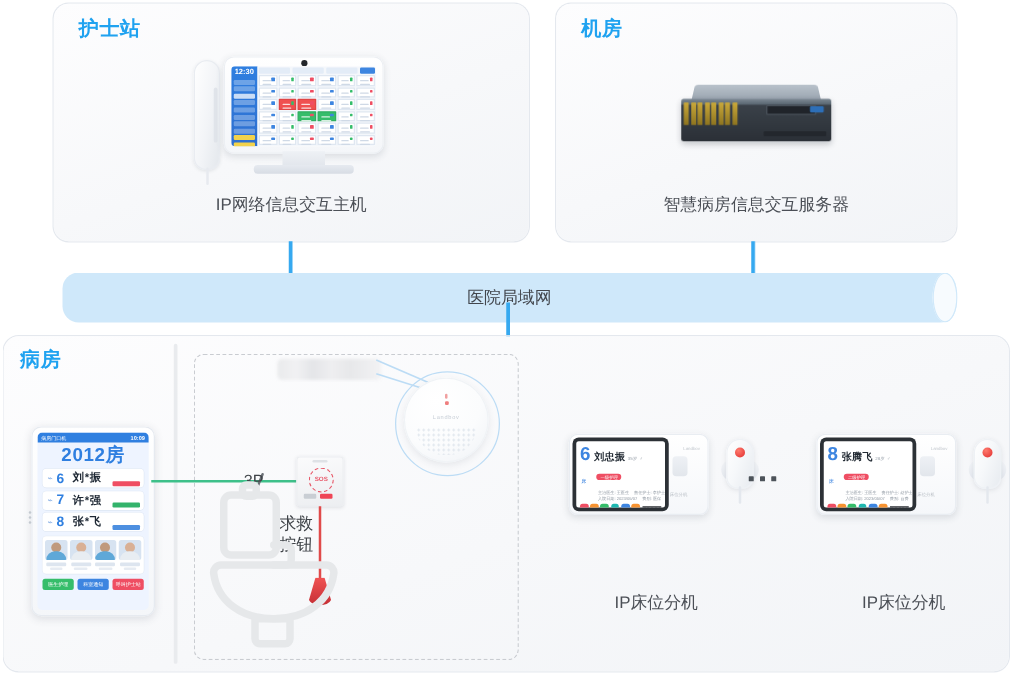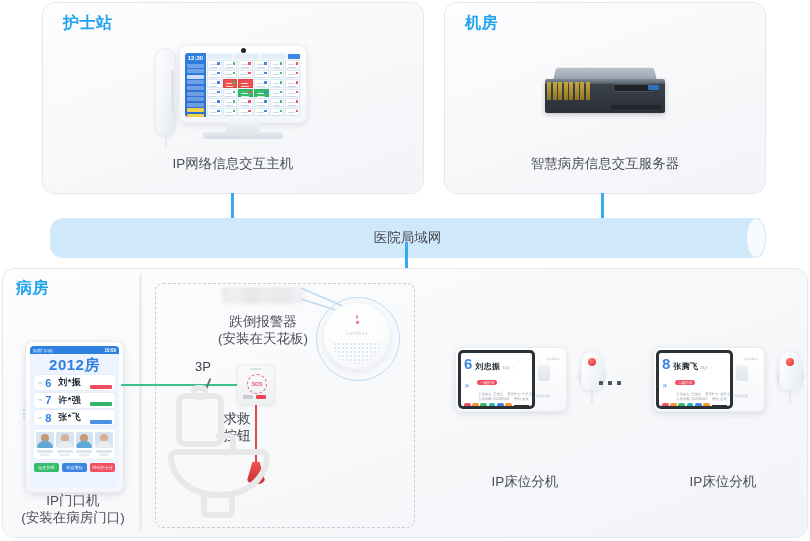--- a/index.html
+++ b/index.html
@@ -193,21 +193,21 @@
   .dbtn{flex:1;height:9px;border-radius:2px;display:flex;align-items:center;justify-content:center;font-size:4px;color:#fff;}
   .dbtn.g{background:#35bd6a;}
   .dbtn.b{background:#3d85e0;}
   .dbtn.r{background:#ef4e63;}
   .door-dots{position:absolute;left:-2.5px;top:52%;width:2px;height:10px;}
   .door-dots span{display:block;width:2px;height:2px;border-radius:50%;background:#c3c9d1;margin-bottom:2px;}
 
   
   .greenline{position:absolute;height:2px;background:#3ec08a;}
   .slash{position:absolute;width:2px;height:13px;background:#6b7076;transform:rotate(22deg);border-radius:1px;}
-  .label-3p{position:absolute;font-size:13px;color:#3f4348;}
+  .label-3p{position:absolute;font-size:13px;color:#3f4348;margin-top:18px;}
   .sosbox{
     position:absolute;width:38px;height:40px;border-radius:3px;
     background:linear-gradient(170deg,#fbfbfc,#eceef1);
     box-shadow:0 1px 3px rgba(60,70,85,.13),inset 0 0 0 1px #eceef1;
   }
   .sosbox .tiny{position:absolute;left:50%;top:3px;margin-left:-6px;width:12px;height:2px;background:#dfe2e6;border-radius:1px;}
   .sos-ring{
     position:absolute;left:50%;top:9px;margin-left:-9px;
     width:18px;height:18px;border-radius:50%;
     border:1.5px dashed #e8596a;
@@ -660,22 +660,20 @@
               <div class="dbtn r">呼叫护士站</div>
             </div>
         </div>
       </div>
       <div class="door-dots">
         <span></span>
           <span></span>
           <span></span>
       </div>
     </div>
-    <div class="caption" style="left:0;top:223px;width:140px;">IP门口机
-(安装在病房门口)</div>
 
     <div class="greenline" style="left:118px;top:115px;width:120px;"></div>
     <div class="slash" style="left:204px;top:109px;"></div>
     <div class="label-3p" style="left:192px;top:90px;">3P</div>
 
     <div class="sosbox" style="left:234px;top:96px;">
       <div class="tiny"></div>
       <div class="sos-ring">SOS</div>
       <div class="sos-leds">
         <i></i>
@@ -691,22 +689,20 @@
       <svg width="110" height="135" viewBox="0 0 110 135" fill="none" stroke="#e6e8ea" stroke-width="6" stroke-linejoin="round" stroke-linecap="round">
         <path d="M22 12 h30 a6 6 0 0 1 6 6 v36 a6 6 0 0 1 -6 6 h-30 a6 6 0 0 1 -6 -6 v-36 a6 6 0 0 1 6 -6 z"></path>
         <rect x="31" y="4" width="11" height="9" rx="3"></rect>
         <path d="M56 52 h10 a4 4 0 0 1 4 4 v8 a4 4 0 0 1 -4 4 h-10"></path>
         <path d="M14 68 h84 a6 6 0 0 1 6 7 c-3 22 -22 36 -48 36 s-45 -14 -48 -36 a6 6 0 0 1 6 -7 z"></path>
         <path d="M41 111 h28 v16 a4 4 0 0 1 -4 4 h-20 a4 4 0 0 1 -4 -4 z"></path>
       </svg>
     </div>
 
     <div class="blurbar" style="left:219px;top:18px;width:83px;height:17px;"></div>
-    <div class="caption" style="left:190px;top:44px;width:140px;font-size:13.5px;">跌倒报警器
-(安装在天花板)</div>
 
     <div class="callout" style="left:296px;top:16px;width:60px;height:28px;">
       <svg width="60" height="28" viewBox="0 0 60 28" fill="none" stroke="#bcdcf5" stroke-width="1.4">
         <path d="M2 3 L46 22"></path>
         <path d="M2 14 L40 26"></path>
       </svg>
     </div>
 
     <div class="sensor-wrap" style="left:313px;top:28px;width:84px;height:84px;">
       <div class="sensor-halo"></div>

